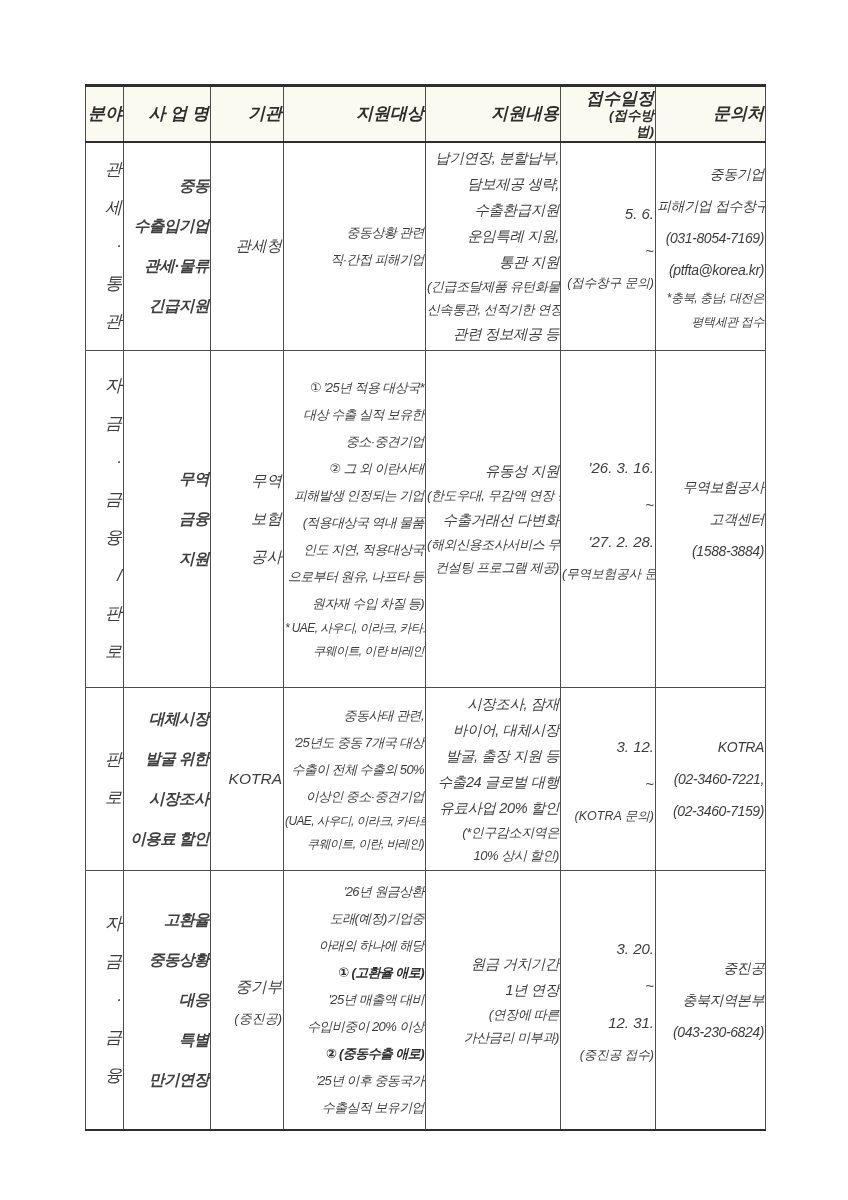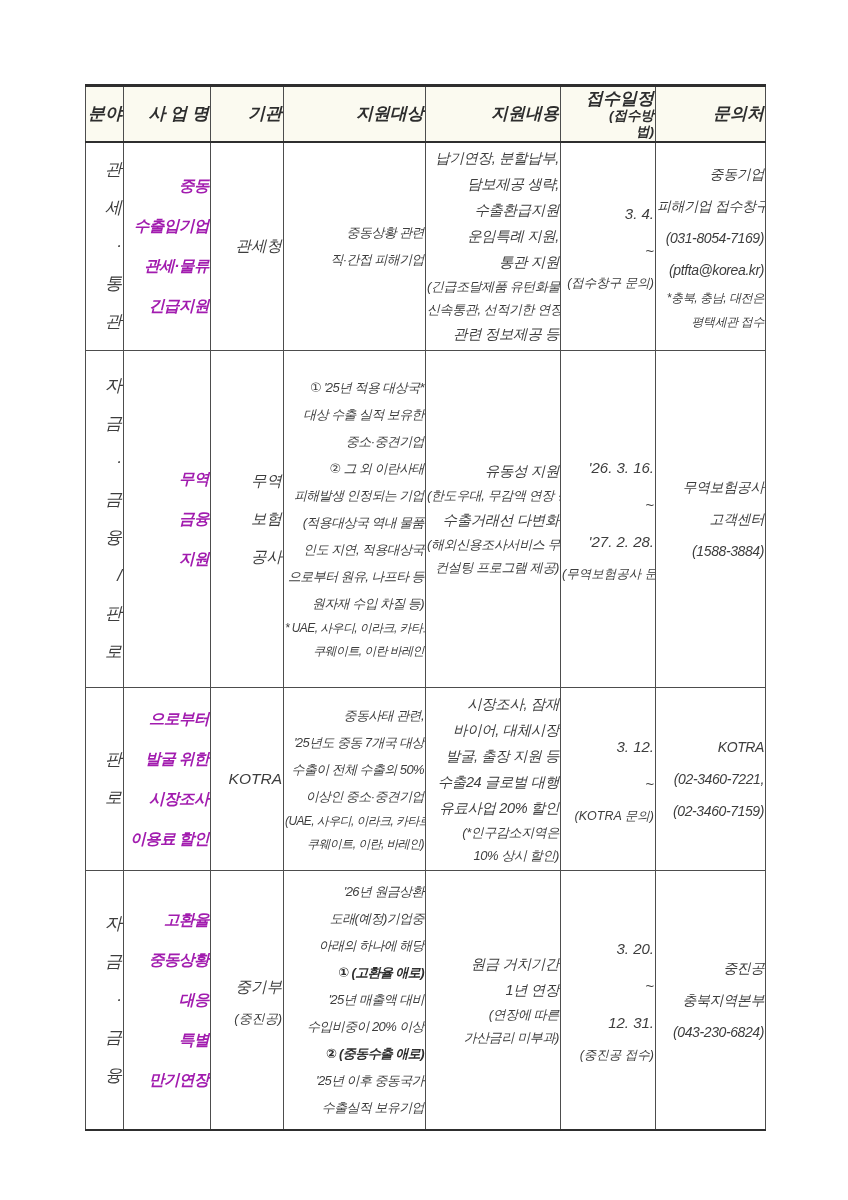--- a/index.html
+++ b/index.html
@@ -24,21 +24,21 @@
   .hdr-sub{font-size:13.5px;line-height:1.15;font-weight:bold;margin-left:31px;}
   tr.r1{height:208px}
   tr.r2{height:337px}
   tr.r3{height:183px}
   tr.r4{height:260px}
   .support tbody tr:last-child td{border-bottom:2.5px solid #2e2e2e;}
   .ln{white-space:nowrap;}
   .ln.b{font-weight:bold;color:#2e2e2e;}
   .ln.s{font-size:12px;}
   .col-field .ln{font-size:17px;line-height:38px;}
-  .col-name .ln{font-size:15.5px;font-weight:bold;line-height:40px;color:#a21caf;letter-spacing:-0.5px;}
+  .col-name .ln{font-size:15.5px;font-weight:bold;line-height:40px;color:#404040;letter-spacing:-0.5px;}
   .col-agency .ln{font-size:15.5px;line-height:38px;}
   .col-agency .ln.s{font-size:13px;line-height:26px;}
   .col-target .ln{font-size:13px;line-height:27px;letter-spacing:-0.6px;}
   .col-target .ln.s{font-size:12px;line-height:23px;}
   .col-content .ln{font-size:14.5px;line-height:26px;letter-spacing:-0.4px;}
   .col-content .ln.s{font-size:13px;line-height:23px;}
   .col-schedule .ln{font-size:15px;line-height:37px;}
   .col-schedule .ln.s{font-size:12.5px;line-height:28px;}
   .col-contact .ln{font-size:14px;line-height:32px;letter-spacing:-0.4px;}
   .col-contact .ln.s{font-size:12px;line-height:24px;}
@@ -109,21 +109,21 @@
             <div class="ln">납기연장, 분할납부,</div>
             <div class="ln">담보제공 생략,</div>
             <div class="ln">수출환급지원</div>
             <div class="ln">운임특례 지원,</div>
             <div class="ln">통관 지원</div>
             <div class="ln s">(긴급조달제품 유턴화물 등</div>
             <div class="ln s">신속통관, 선적기한 연장),</div>
             <div class="ln">관련 정보제공 등</div>
           </td>
           <td class="col-schedule">
-            <div class="ln">3. 4.</div>
+            <div class="ln">5. 6.</div>
             <div class="ln">~</div>
             <div class="ln s">(접수창구 문의)</div>
           </td>
           <td class="col-contact">
             <div class="ln">중동기업</div>
             <div class="ln">피해기업 접수창구</div>
             <div class="ln">(031-8054-7169)</div>
             <div class="ln">(ptfta@korea.kr)</div>
             <div class="ln s">*충북, 충남, 대전은</div>
             <div class="ln s">평택세관 접수</div>
@@ -181,21 +181,21 @@
             <div class="ln">고객센터</div>
             <div class="ln">(1588-3884)</div>
           </td>
         </tr>
         <tr class="r3">
           <td class="col-field">
             <div class="ln">판</div>
             <div class="ln">로</div>
           </td>
           <td class="col-name">
-            <div class="ln">으로부터</div>
+            <div class="ln">대체시장</div>
             <div class="ln">발굴 위한</div>
             <div class="ln">시장조사</div>
             <div class="ln">이용료 할인</div>
           </td>
           <td class="col-agency">
             <div class="ln">KOTRA</div>
           </td>
           <td class="col-target">
             <div class="ln">중동사태 관련,</div>
             <div class="ln">'25년도 중동 7개국 대상</div>

